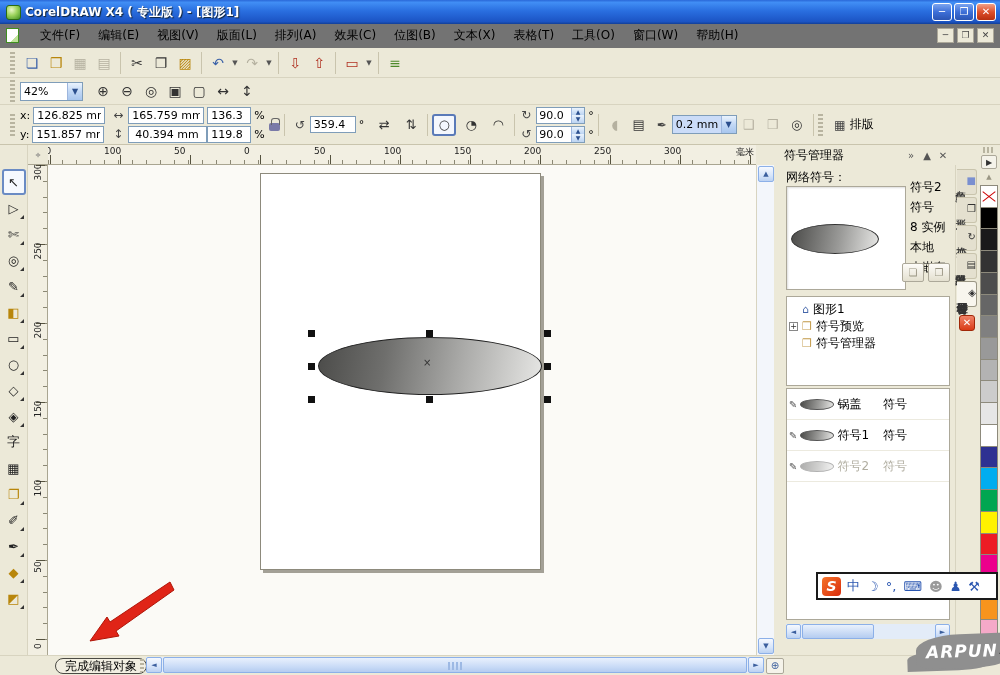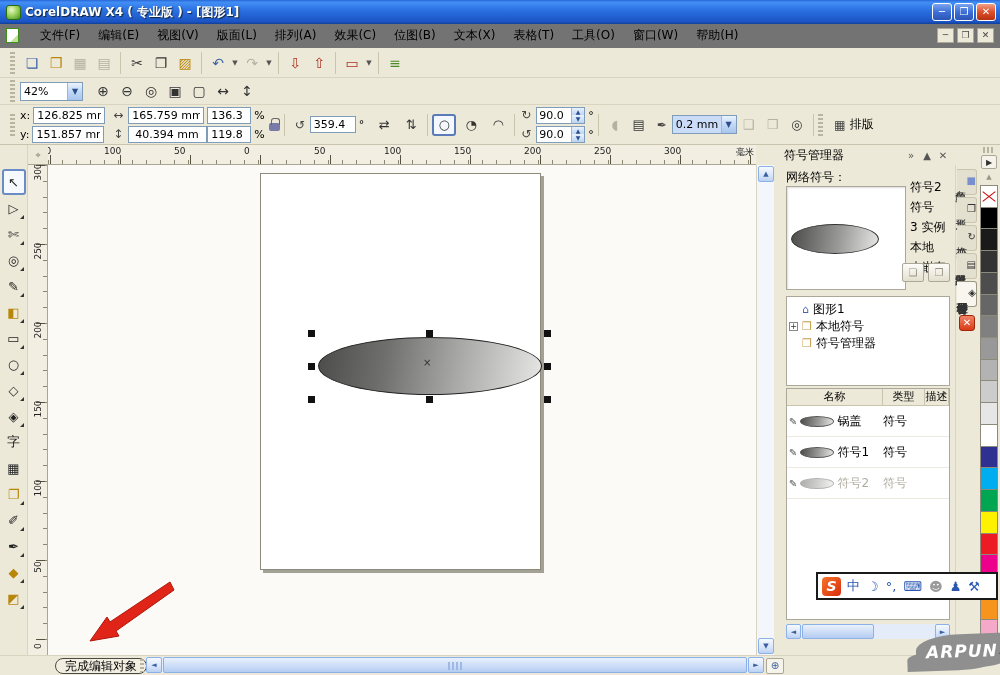--- a/index.html
+++ b/index.html
@@ -472,51 +472,46 @@
       <span class="dhbtn">▲</span>
       <span class="dhbtn">✕</span>
     </div>
     <div class="preview-label">网络符号：</div>
     <div class="preview-box">
       <div class="preview-ellipse"></div>
     </div>
     <div class="sym-info" id="sym-info">
         <span>符号2</span>
         <span>符号</span>
-        <span>3 实例</span>
+        <span>8 实例</span>
         <span>本地</span>
         <span>未嵌套</span>
       </div>
     <div class="sym-btns" id="sym-btns">
         <span class="minibtn">❏</span>
         <span class="minibtn">❐</span>
       </div>
     <div class="tree-box" id="tree-box">
         <div class="tree-item">
           <span class="t-indent"></span>
           <span class="t-icon" style="color: rgb(68, 102, 170);">⌂</span>
           <span>图形1</span>
         </div>
         <div class="tree-item">
           <span class="expander">+</span>
           <span class="t-icon" style="color: rgb(194, 154, 74);">❒</span>
-          <span>本地符号</span>
+          <span>符号预览</span>
         </div>
         <div class="tree-item">
           <span class="t-indent"></span>
           <span class="t-icon" style="color: rgb(194, 154, 74);">❒</span>
           <span>符号管理器</span>
         </div>
       </div>
     <div class="symtable" id="symtable">
-        <div class="th-row">
-          <span>名称</span>
-          <span>类型</span>
-          <span>描述</span>
-        </div>
         <div class="trow">
           <span class="tname-cell">
             <span class="pencil">✎</span>
             <span class="thumb"></span>
             <span>锅盖</span>
           </span>
           <span style="text-align: left;">符号</span>
           <span></span>
         </div>
         <div class="trow">

